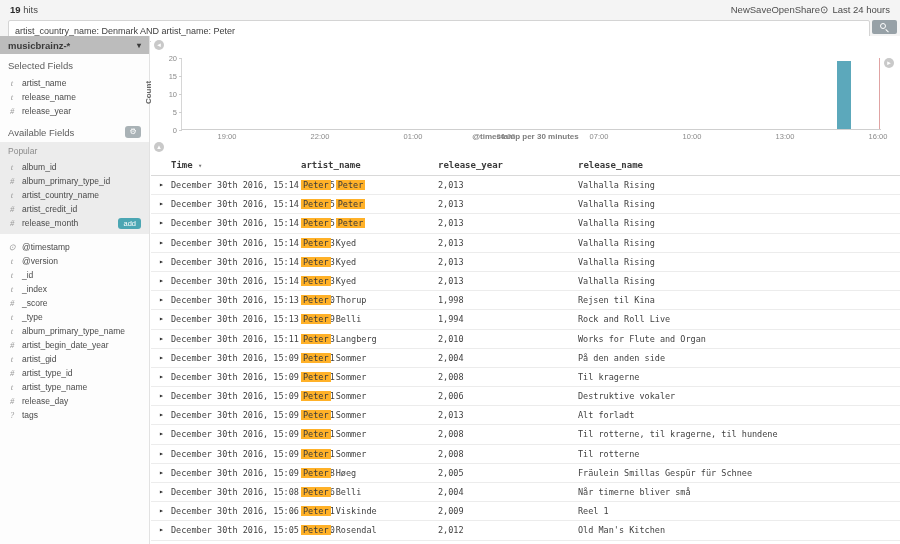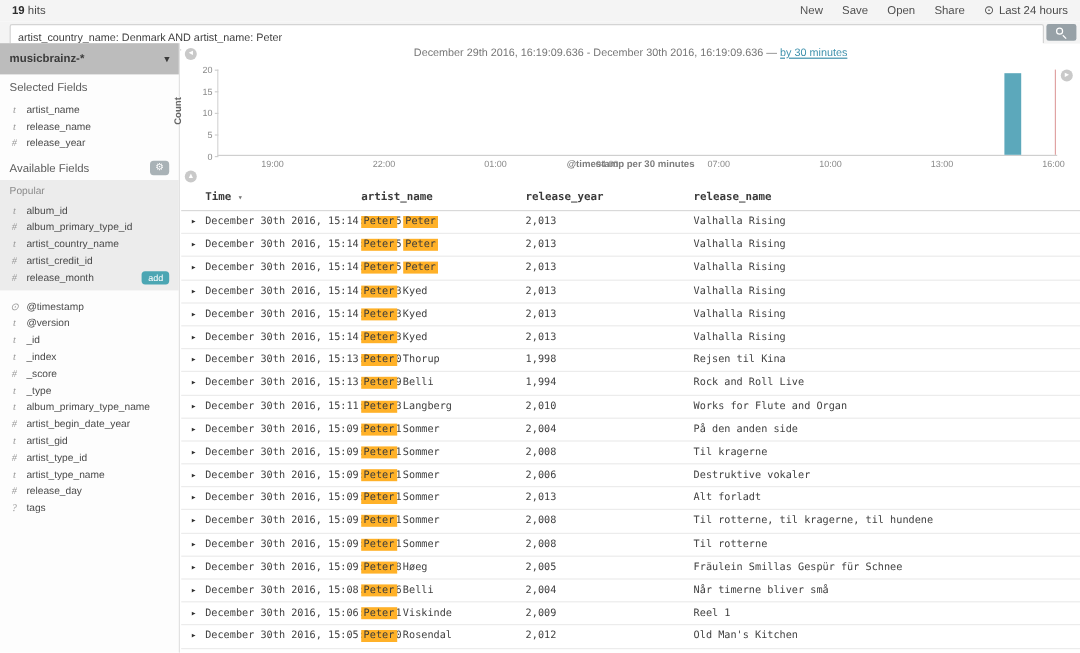--- a/index.html
+++ b/index.html
@@ -5,42 +5,42 @@
   * { margin:0; padding:0; box-sizing:border-box; }
   html,body { width:900px; height:544px; overflow:hidden; background:#fff;
               font-family:"Liberation Sans", sans-serif; }
   #app { position:relative; width:900px; height:544px; background:#fff; }
 
   
   #topnav { position:absolute; left:0; top:0; width:900px; height:18px;
             background:#f4f4f4; display:flex; align-items:center;
             justify-content:space-between; padding:0 10px; font-size:9.5px; color:#4a4a4a; }
   #hits b { font-weight:bold; color:#2d2d2d; }
-  #navright { display:flex; align-items:center; gap:16px; }
+  #navright { display:flex; align-items:flex-start; }
   .navitem { cursor:pointer; color:#4f4f4f; }
   #timepicker { display:flex; align-items:center; gap:4px; }
   .clock-glyph { font-size:10px; color:#4f4f4f; }
 
   #searchrow { position:absolute; left:0; top:18px; width:900px; height:19px;
                background:#f4f4f4; border-bottom:1px solid #d6d6d6; }
   #searchinput { position:absolute; left:8px; top:2px; width:862px; height:14px;
                  border:1px solid #d4d4d4; border-radius:2px; background:#fff;
                  font-size:9px; color:#3f3f3f; padding:10px 6px;
                  font-family:"Liberation Sans", sans-serif; }
   #searchbtn { position:absolute; right:3px; top:2px; width:25px; height:14px;
                background:#97a1a7; border:none; border-radius:2px; cursor:pointer; }
   .mag { position:absolute; left:8px; top:3px; width:6px; height:6px;
          border:1.4px solid #fff; border-radius:50%; }
   .mag::after { content:""; position:absolute; left:5px; top:5px; width:4px; height:1.4px;
                 background:#fff; transform:rotate(45deg); transform-origin:0 0; }
 
   
   #sidebar { position:absolute; left:0; top:36px; width:150px; height:508px;
              background:#fdfdfd; border-right:1px solid #e2e2e2; }
-  #index-header { height:26px; background:#bcbcbc; display:flex; align-items:center;
+  #index-header { height:18px; background:#bcbcbc; display:flex; align-items:center;
                   justify-content:space-between; padding:0 8px; font-size:9.5px;
                   font-weight:bold; color:#3a3a3a; cursor:pointer; }
   #index-caret { font-size:8px; color:#3a3a3a; }
   .side-section { padding:6px 8px 2px 8px; }
   .side-heading { font-size:9.5px; color:#5c5c5c; margin-bottom:5px; }
   .avail-row { display:flex; align-items:center; justify-content:space-between;
                padding:6px 8px 4px 8px; }
   #gear-btn { width:16px; height:12px; background:#a9b2b6; border:none; border-radius:3px;
               color:#fff; font-size:8px; line-height:12px; text-align:center; cursor:pointer; }
   #popular-block { background:#ececec; padding:4px 8px 4px 8px; }
@@ -236,24 +236,20 @@
         </div>
     </div>
   </div>
 
   <div id="main">
     <span class="collapse-btn" style="left:3px; top:4px;">◂</span>
     <span class="collapse-btn" style="left:733px; top:22px;">▸</span>
     <span class="collapse-btn" style="left:3px; top:106px;">▴</span>
 
     <div id="chart-panel">
-      <div id="chart-title">
-        <span>December 29th 2016, 16:19:09.636 - December 30th 2016, 16:19:09.636 —</span>
-        <span id="interval-link">by 30 minutes</span>
-      </div>
       <span id="ylabel">Count</span>
       <div id="plot">
           <span class="ytick" style="top: 68px;">0</span>
           <span class="ytick-mark" style="top: 72px;"></span>
           <span class="ytick" style="top: 50px;">5</span>
           <span class="ytick-mark" style="top: 54px;"></span>
           <span class="ytick" style="top: 32px;">10</span>
           <span class="ytick-mark" style="top: 36px;"></span>
           <span class="ytick" style="top: 14px;">15</span>
           <span class="ytick-mark" style="top: 18px;"></span>

